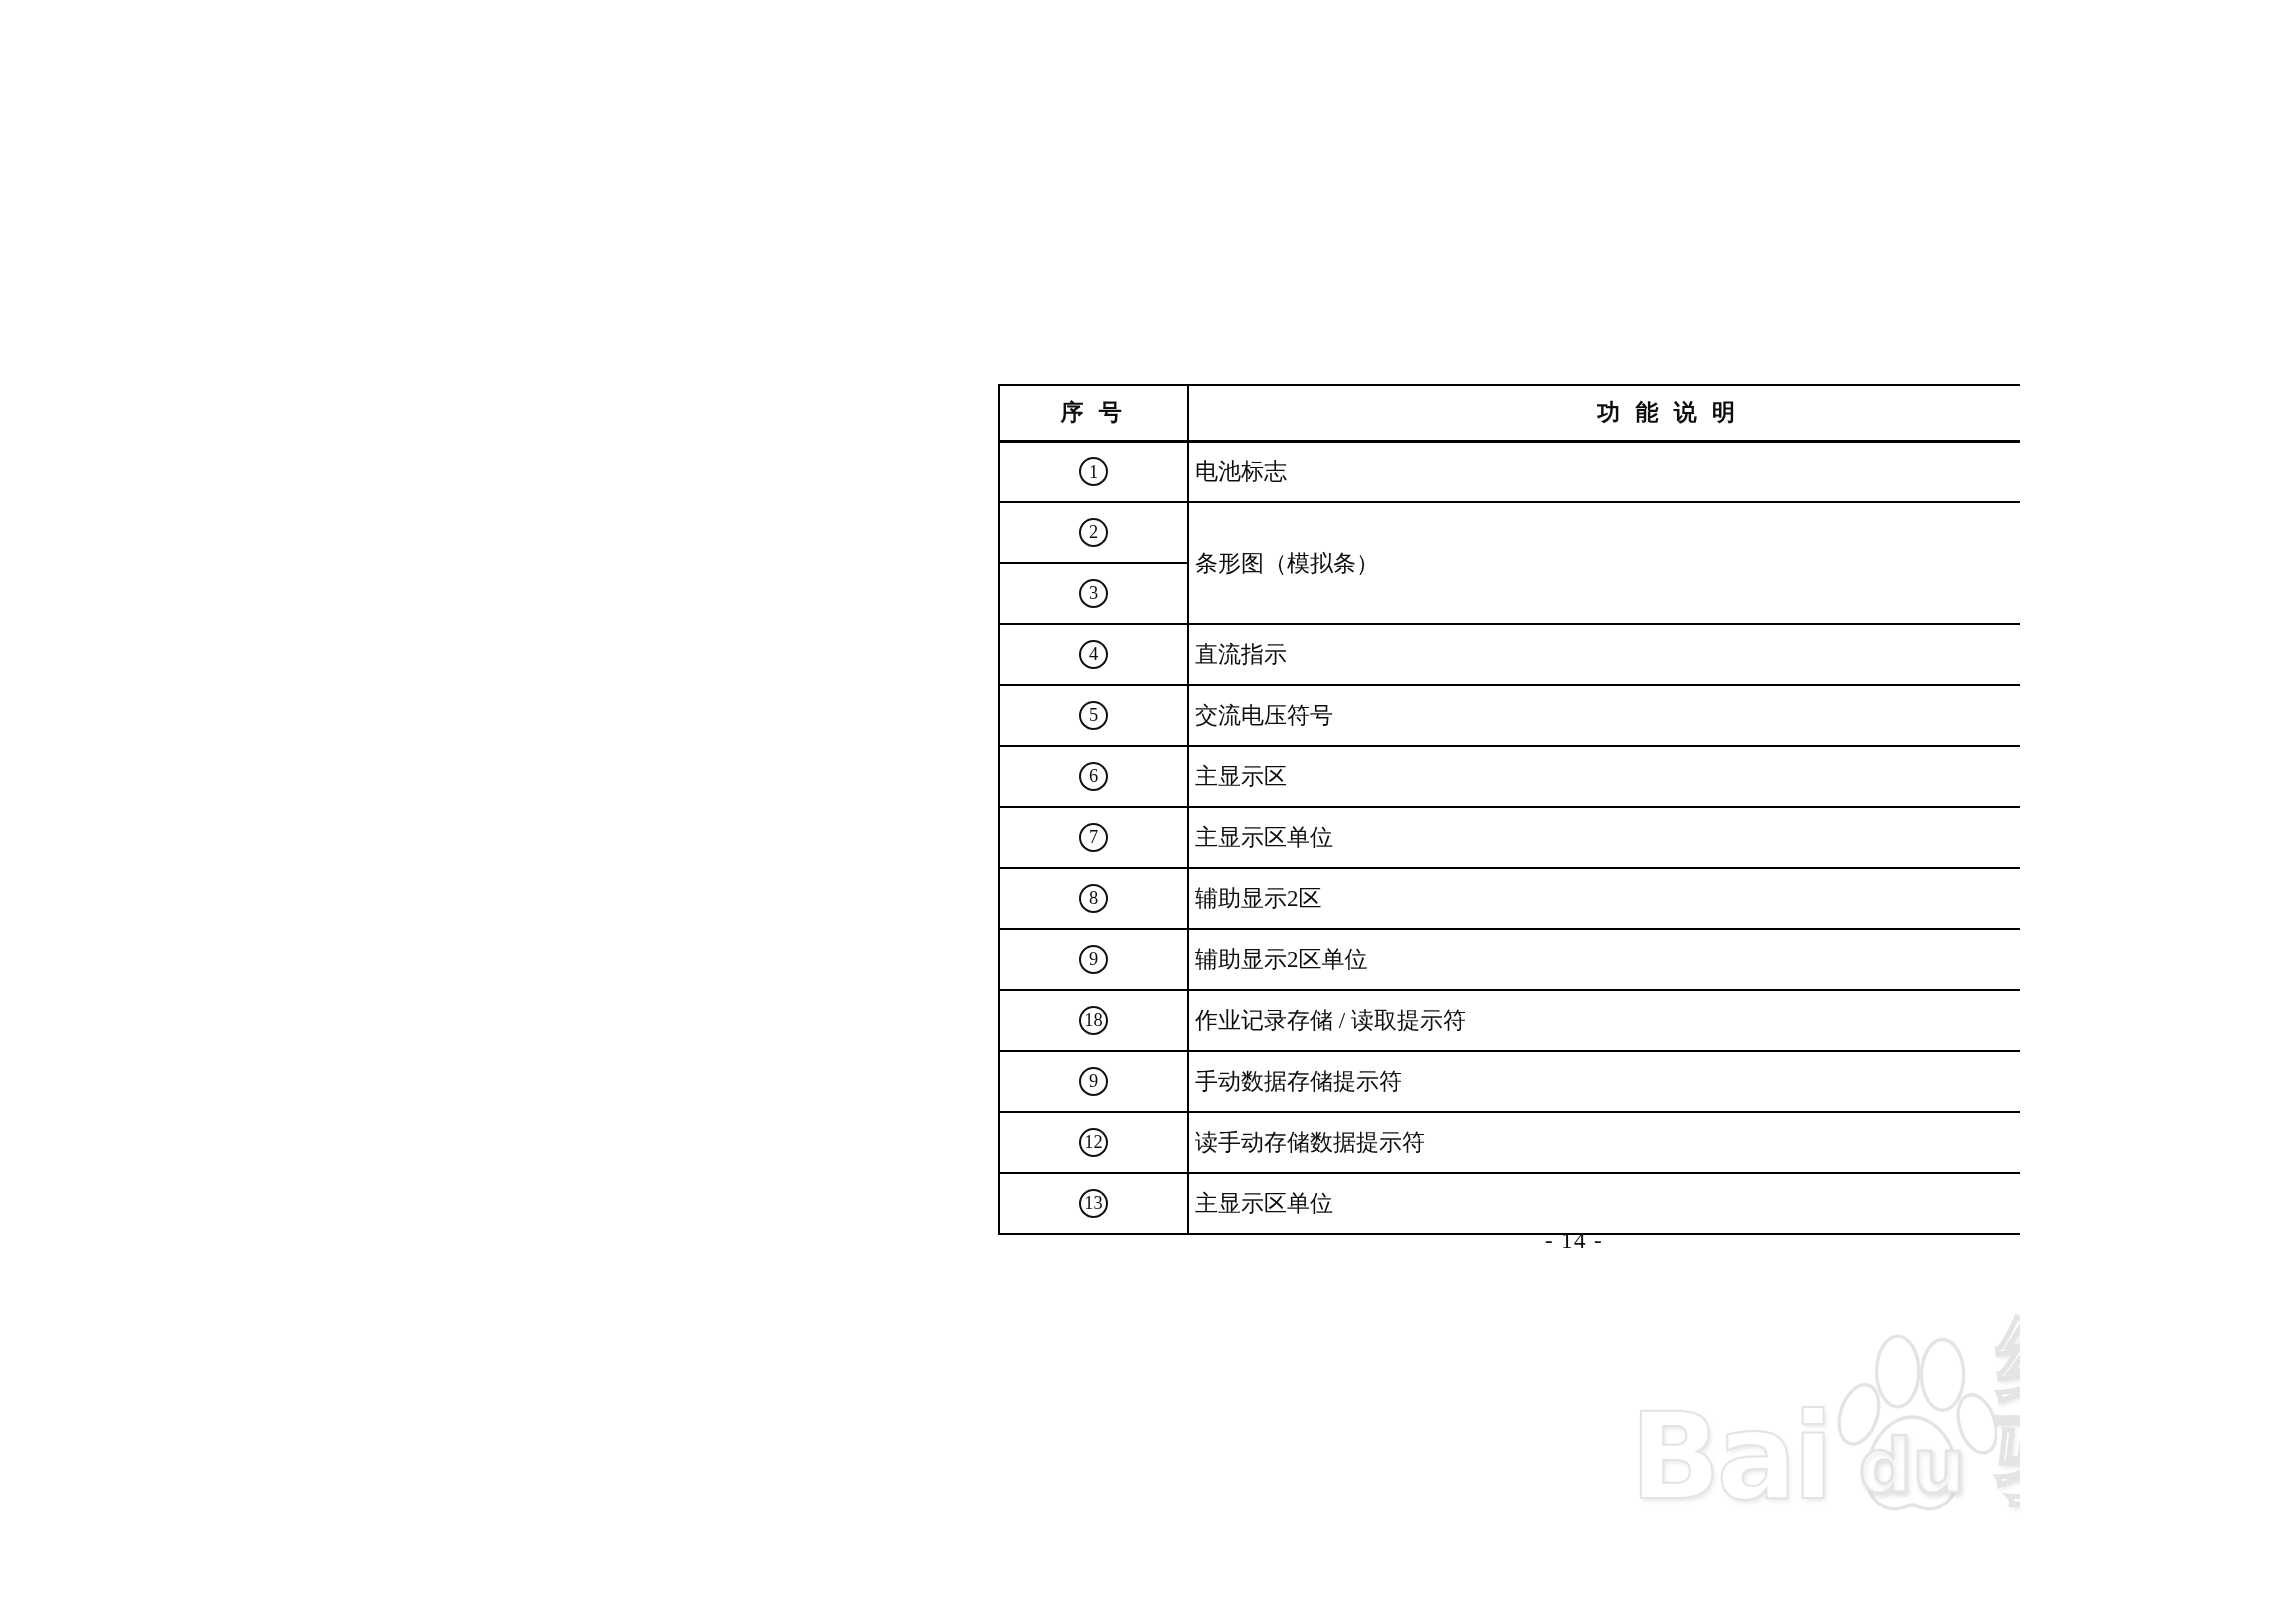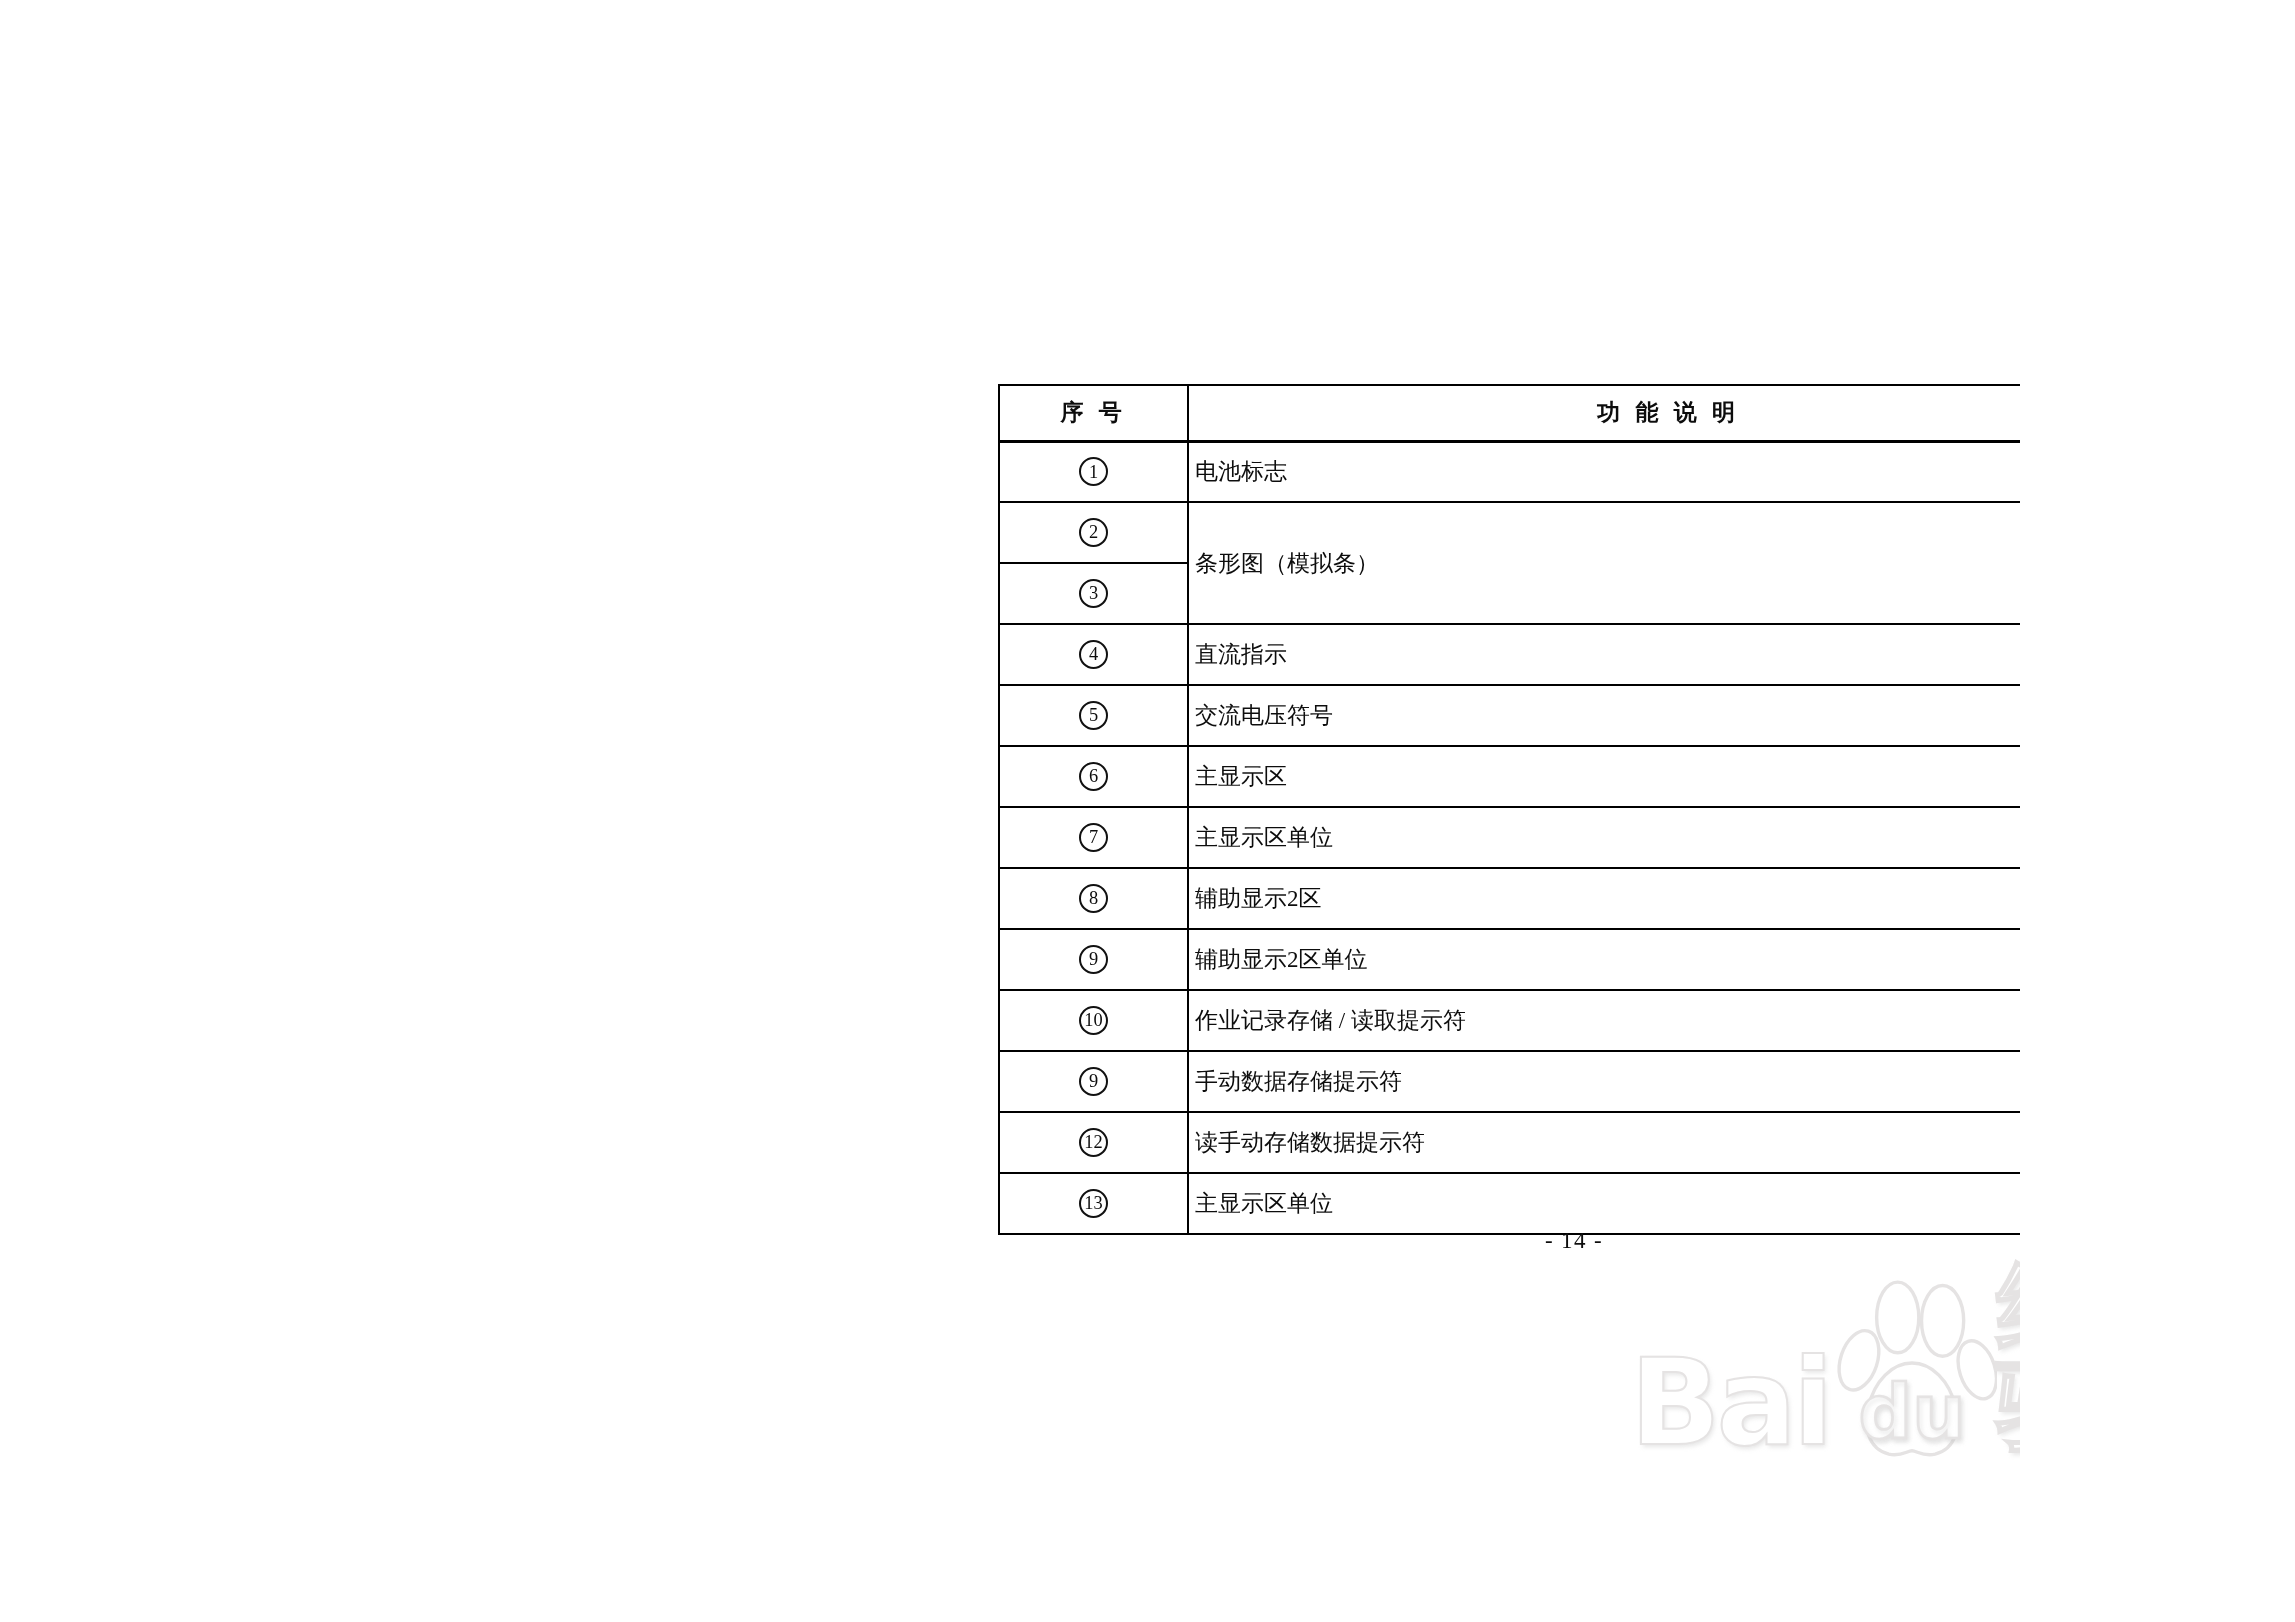--- a/index.html
+++ b/index.html
@@ -80,21 +80,21 @@
     width: 1152px;
     text-align: center;
     font-size: 23px;
     letter-spacing: 1.4px;
   }
 
   
   .watermark {
     position: absolute;
     left: 1630px;
-    top: 1277px;
+    top: 1331px;
     width: 545px;
     color: #ffffff;
     font-family: "DejaVu Sans", "Liberation Sans", sans-serif;
     font-weight: bold;
     text-shadow: 2px 2.7px 4.1px rgba(185,185,185,0.35);
   }
   .wm-row1 {
     display: flex;
     align-items: flex-end;
     height: 174px;
@@ -202,21 +202,21 @@
   <td class="cell-desc"><span>辅助显示2区</span></td>
         </tr>
         <tr>
     <td class="cell-num">
       <span class="circle-num">9</span>
     </td>
   <td class="cell-desc"><span>辅助显示2区单位</span></td>
         </tr>
         <tr>
     <td class="cell-num">
-      <span class="circle-num">10</span>
+      <span class="circle-num">18</span>
     </td>
   <td class="cell-desc"><span>作业记录存储 / 读取提示符</span></td>
         </tr>
         <tr>
     <td class="cell-num">
       <span class="circle-num">9</span>
     </td>
   <td class="cell-desc"><span>手动数据存储提示符</span></td>
         </tr>
         <tr>

